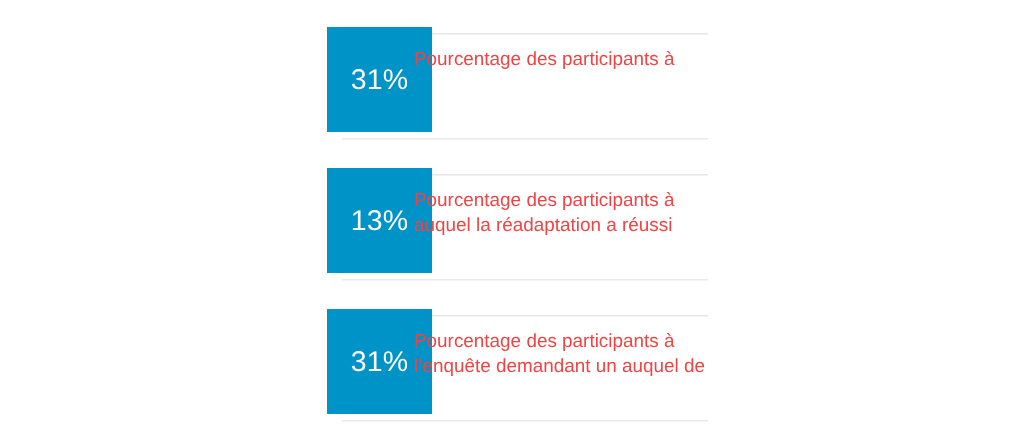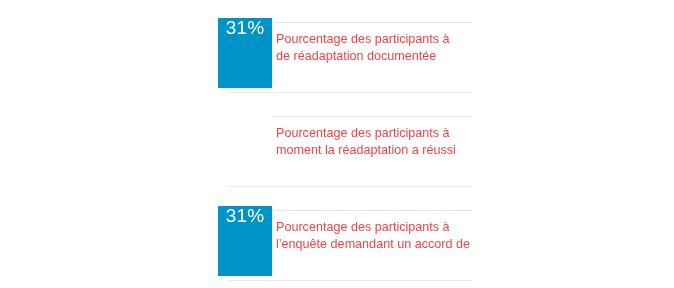--- a/index.html
+++ b/index.html
@@ -53,25 +53,25 @@
     right: 2px;
     top: 92px;
     height: 1px;
     background: #e8eaec;
   }
 
   .stat-block .tile {
     position: absolute;
     left: 0px;
     top: 18px;
-    width: 54px;
+    width: 70px;
     height: 70px;
     background: #0093c8;
     display: flex;
-    align-items: flex-start;
+    align-items: center;
     justify-content: center;
   }
 
   .stat-block .tile .value {
     color: #ffffff;
     font-size: 19px;
     line-height: 19px;
     letter-spacing: 0.1px;
     font-weight: 400;
     white-space: nowrap;
@@ -100,40 +100,42 @@
 
   <div class="stats-list">
 
     <div class="stat-block">
       <div class="rule-top"></div>
       <div class="tile">
         <span class="value">31%</span>
       </div>
       <div class="caption">
         <span class="line">Pourcentage des participants à</span>
-        <span class="line">de réadaptation documentée</span>
       </div>
       <div class="rule-bottom"></div>
     </div>
 
     <div class="stat-block">
       <div class="rule-top"></div>
+      <div class="tile">
+        <span class="value">13%</span>
+      </div>
       <div class="caption">
         <span class="line">Pourcentage des participants à</span>
-        <span class="line">moment la réadaptation a réussi</span>
+        <span class="line">auquel la réadaptation a réussi</span>
       </div>
       <div class="rule-bottom"></div>
     </div>
 
     <div class="stat-block">
       <div class="rule-top"></div>
       <div class="tile">
         <span class="value">31%</span>
       </div>
       <div class="caption">
         <span class="line">Pourcentage des participants à</span>
-        <span class="line">l’enquête demandant un accord de</span>
+        <span class="line">l’enquête demandant un auquel de</span>
       </div>
       <div class="rule-bottom"></div>
     </div>
 
   </div>
 </div>
 
 </body></html>

